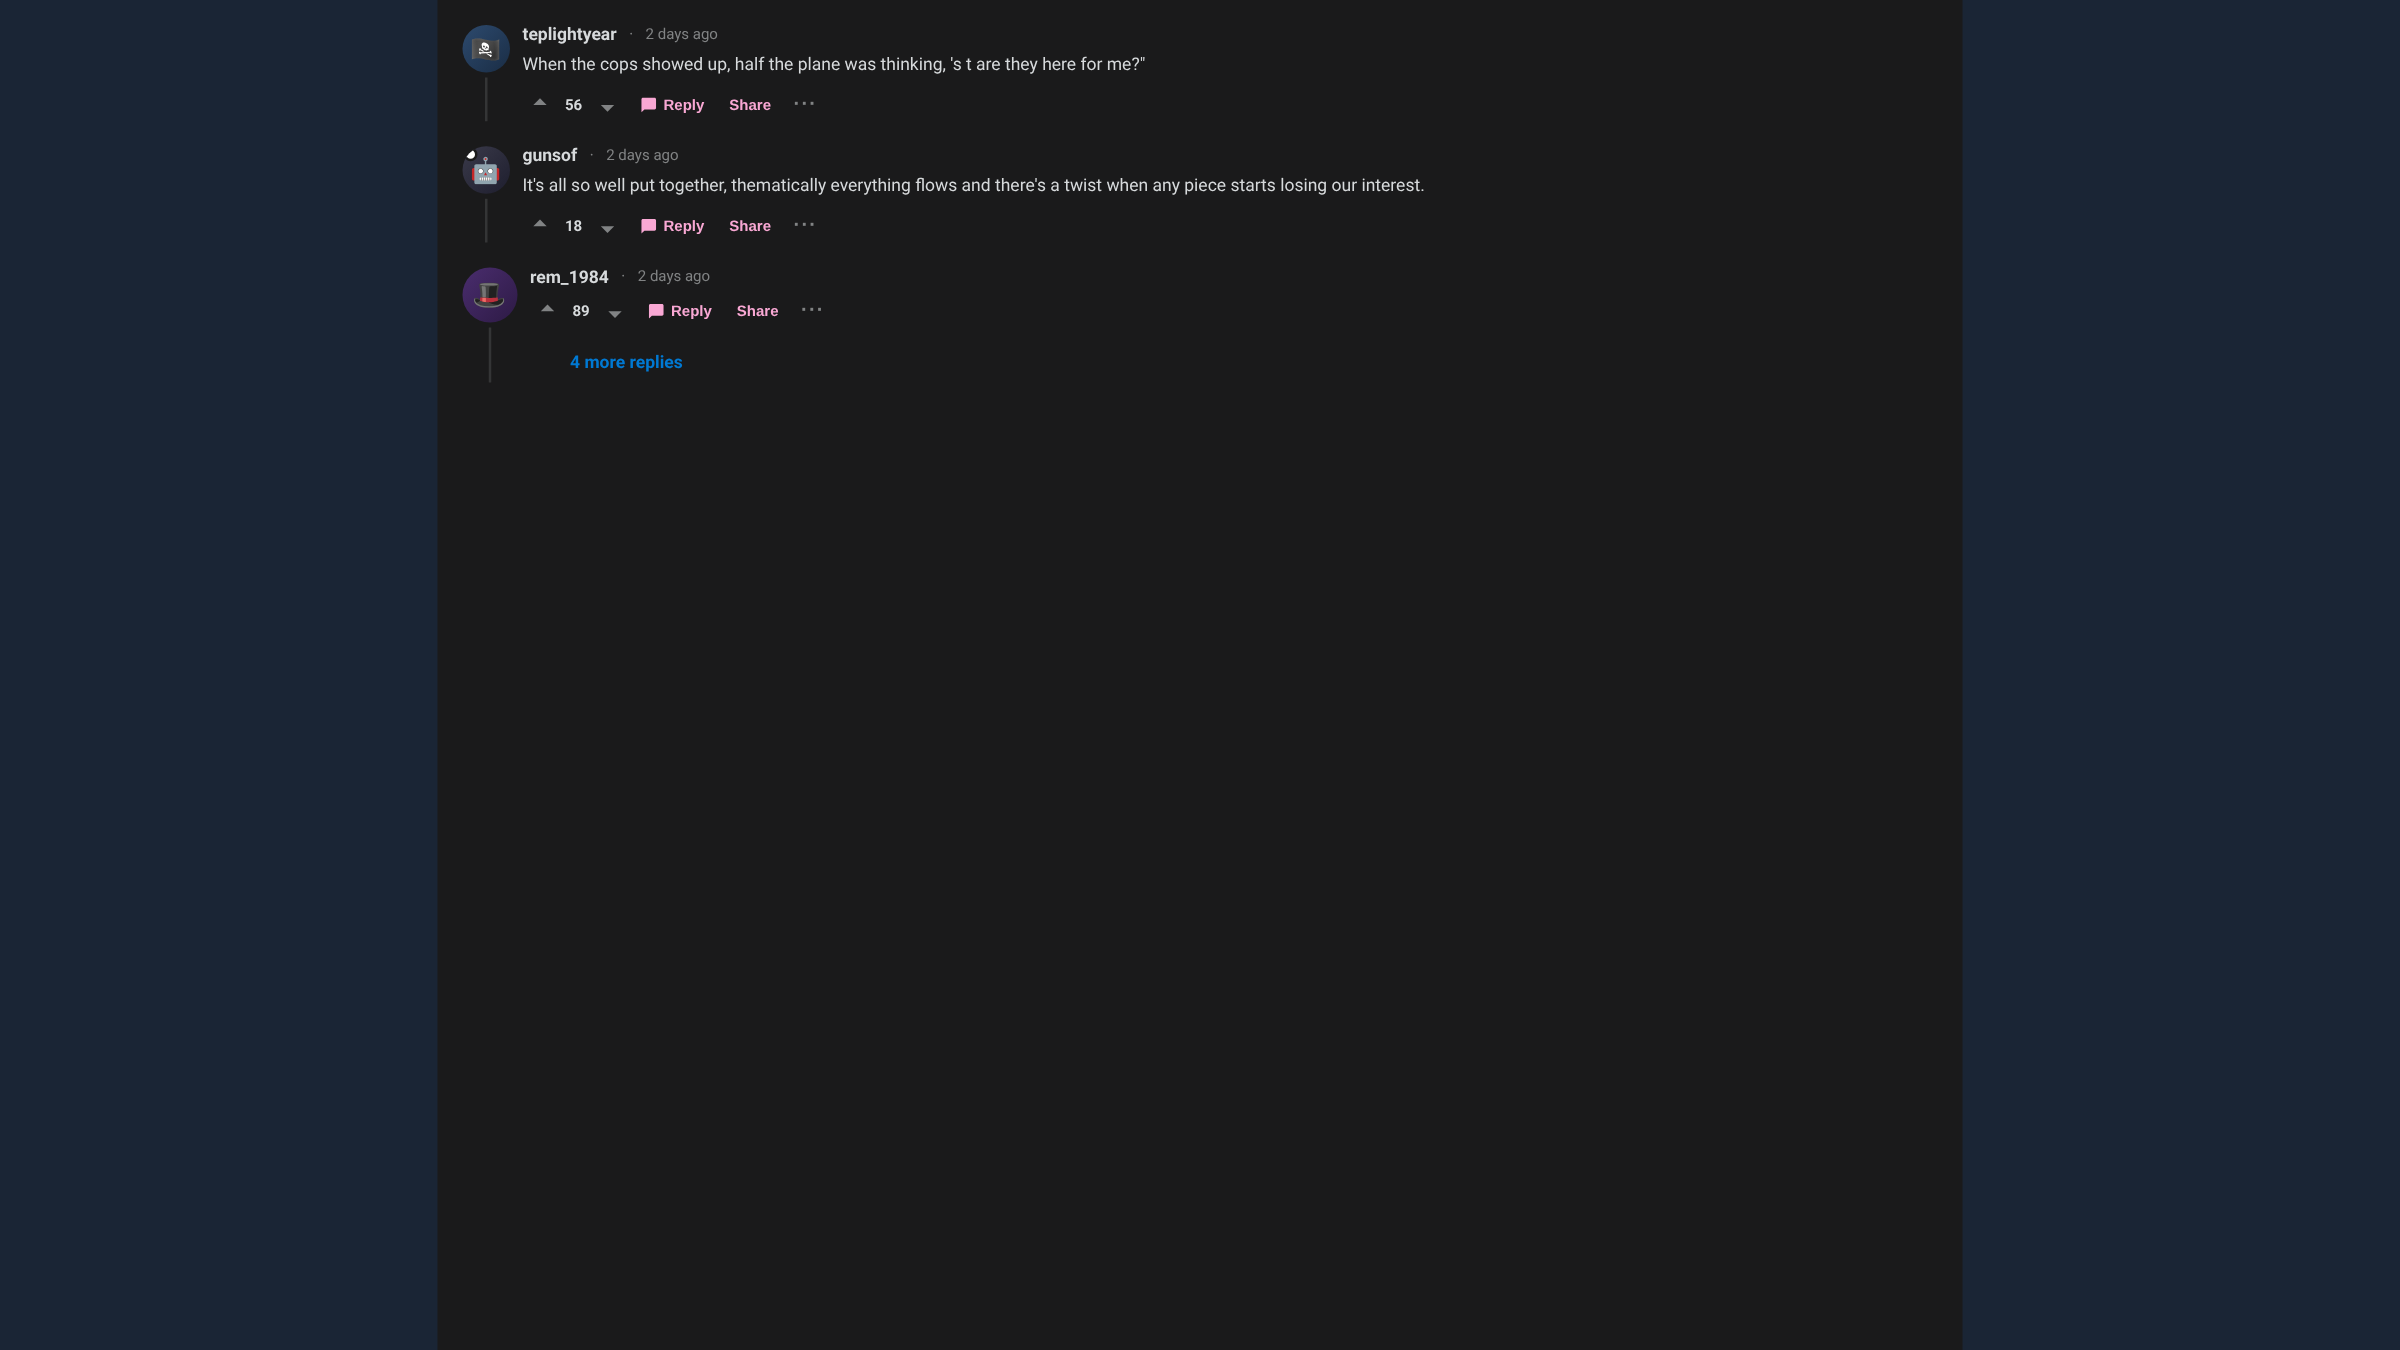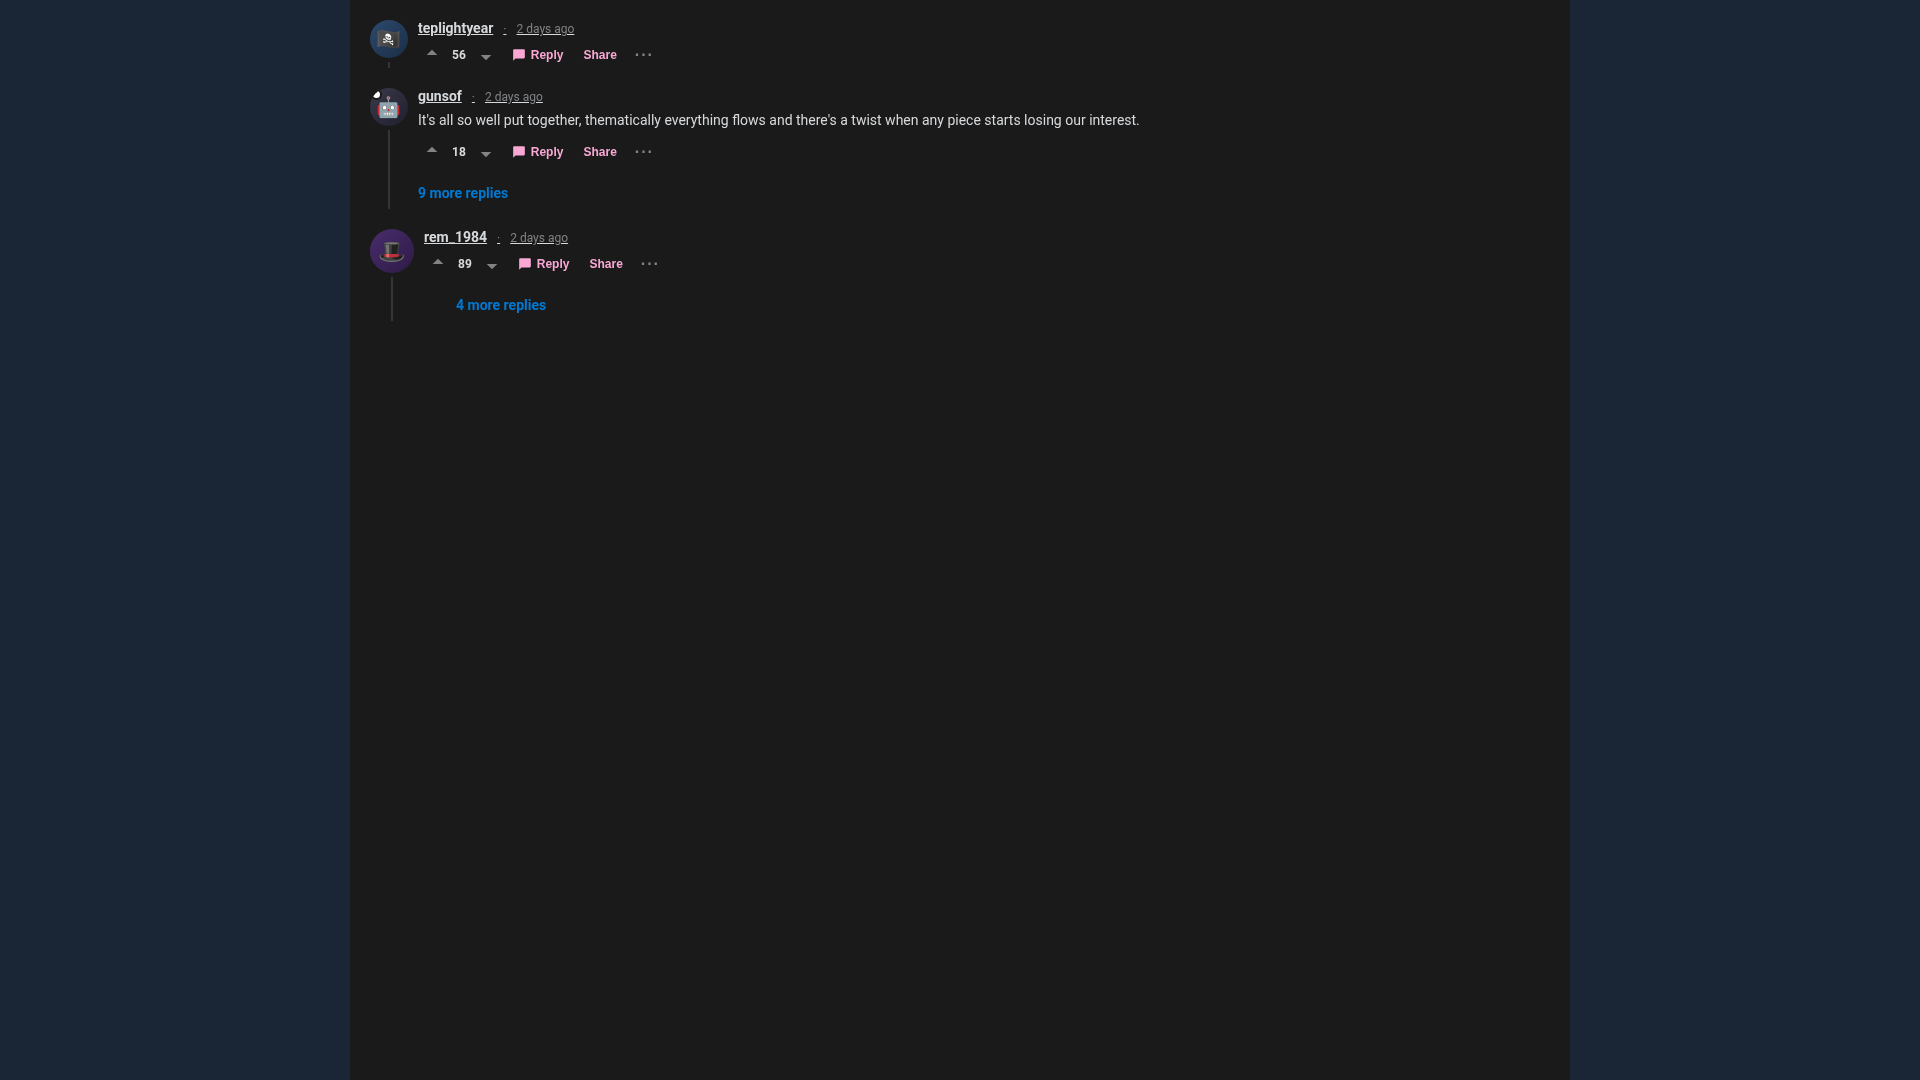--- a/index.html
+++ b/index.html
@@ -141,24 +141,23 @@
       align-items: center;
       gap: 0;
     }
 
     .comment-top-level .comment-right {
       flex: 1;
     }
 
     .comment-top-level .comment-header-inline {
       display: flex;
-      align-items: flex-end;
+      align-items: flex-start;
       gap: 6px;
       margin-bottom: 6px;
-      text-decoration: underline;
     }
 
     .thread-line {
       width: 2px;
       flex: 1;
       background: #343536;
       margin-top: 4px;
       cursor: pointer;
     }
 
@@ -208,20 +207,21 @@
           🏴‍☠️
         </div>
         <div class="thread-line"></div>
       </div>
       <div class="comment-right">
         <div class="comment-header-inline">
           <span class="username">teplightyear</span>
           <span class="timestamp">·</span>
           <span class="timestamp">2 days ago</span>
         </div>
+        <div class="comment-body">When the cops showed up, half the plane was thinking, 's  t are they here for me?"</div>
         <div class="comment-actions">
           <button class="vote-btn">
             <svg class="icon-svg" viewBox="0 0 24 24">
               <path d="M12 4l8 8H4z"></path>
             </svg>
           </button>
           <span class="vote-count">56</span>
           <button class="vote-btn">
             <svg class="icon-svg" viewBox="0 0 24 24">
               <path d="M12 20l-8-8h16z"></path>
@@ -276,23 +276,20 @@
             </svg>
             <span>Reply</span>
           </button>
           <button class="action-btn">
             <span>Share</span>
           </button>
           <button class="dots-btn">
             <span>···</span>
           </button>
         </div>
-        <div style="padding-top:12px;">
-          <a class="more-replies-link">9 more replies</a>
-        </div>
       </div>
     </div>
 
     <div class="comment-top-level">
       <div class="comment-left">
         <div class="avatar avatar-anime" style="width:44px;height:44px;font-size:22px;">
           🎩
         </div>
         <div class="thread-line"></div>
       </div>

